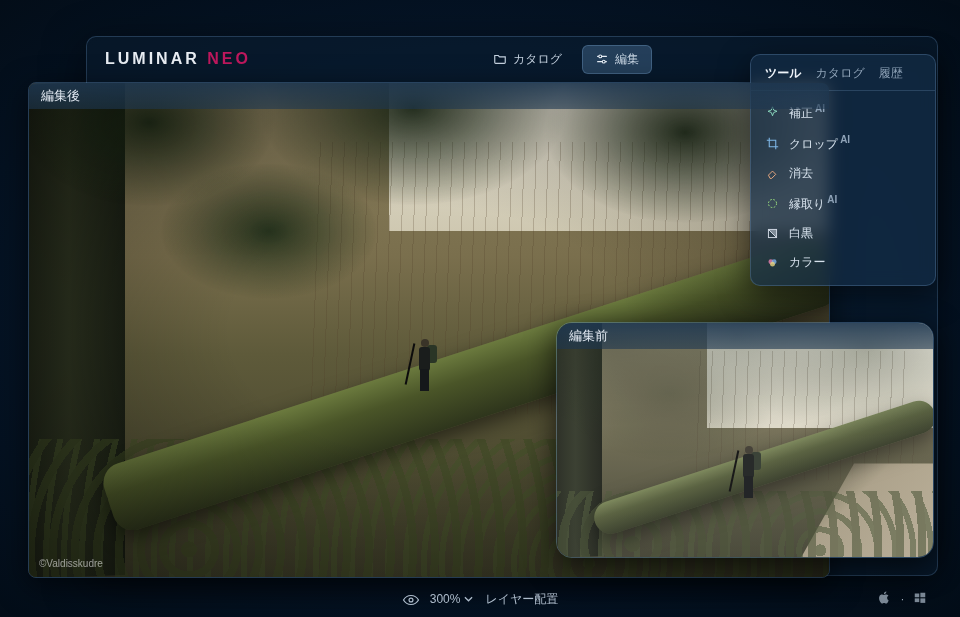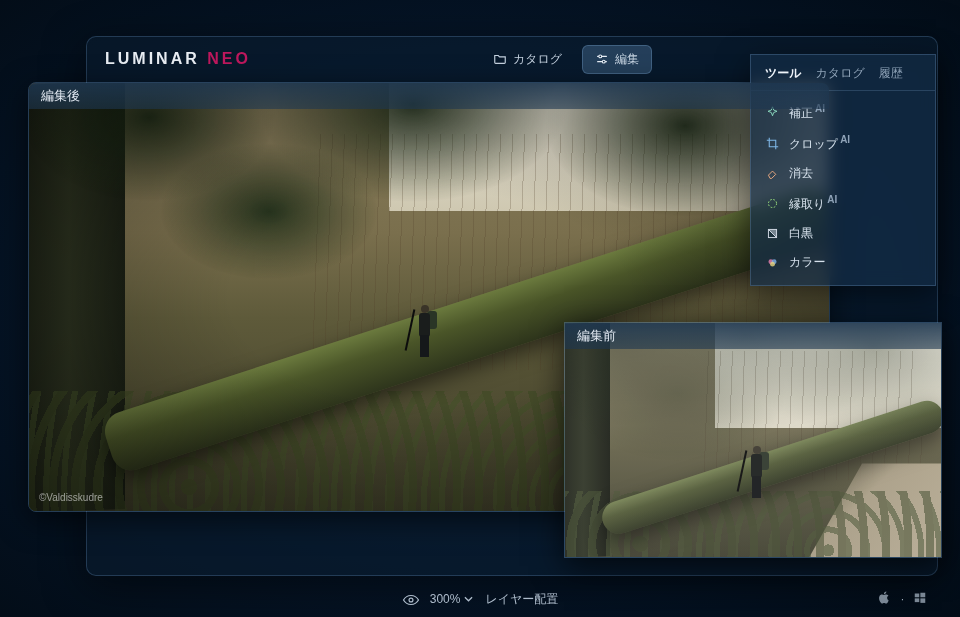--- a/index.html
+++ b/index.html
@@ -28,21 +28,21 @@
 .header-btn {
   display: flex; align-items: center; gap: 6px;
   padding: 5px 12px; border-radius: 6px;
   font-size: 12px; color: #c5d2e0; cursor: pointer;
 }
 .header-btn.active { background: rgba(60, 95, 130, 0.55); border: 1px solid rgba(110,150,190,0.4); }
 .hicon { width: 14px; height: 14px; display: inline-block; }
 
 
 .panel-main {
-  position: absolute; left: 28px; top: 82px; width: 802px; height: 430px;
+  position: absolute; left: 28px; top: 82px; width: 802px; height: 496px;
   border: 1px solid rgba(90, 130, 170, 0.4);
   border-radius: 8px; overflow: hidden;
   box-shadow: 0 8px 30px rgba(0,0,0,0.6);
 }
 .panel-title {
   position: absolute; top: 0; left: 0; right: 0; height: 26px;
   background: linear-gradient(180deg, rgba(30,55,80,0.88), rgba(30,55,80,0.6));
   padding: 4px 12px; font-size: 13px; color: #e2e9f2;
   z-index: 5;
 }
@@ -81,38 +81,37 @@
   opacity:0.6; }
 .vignette-edit { position:absolute; inset:0;
   background: radial-gradient(ellipse at center, transparent 35%, rgba(0,0,0,0.45) 100%);
   pointer-events:none; }
 .credit { position:absolute; left:10px; bottom:8px; font-size:10px; color:rgba(255,255,255,0.55); z-index:6; }
 
 
 .panel-before {
   position: absolute; left: 556px; top: 322px; width: 378px; height: 236px;
   border: 1px solid rgba(90,130,170,0.45);
-  border-radius: 0; overflow: hidden;
+  border-radius: 16px; overflow: hidden;
   box-shadow: 0 8px 30px rgba(0,0,0,0.7);
-  margin-left: 8px;
 }
 .forest-scene.before { filter: brightness(1.15) saturate(0.7) contrast(0.9); }
 .forest-scene.before .sky { width:60%; left:40%; height:45%; }
 .forest-scene.before .branch-shadow { opacity:0.4; }
 .path { position:absolute; right:0; bottom:0; width:35%; height:40%;
   background: linear-gradient(135deg, transparent 0%, #a89878 40%, #b8a888 100%);
   clip-path: polygon(40% 0%, 100% 0%, 100% 100%, 0% 100%); opacity:0.9; }
 
 
 .tools-panel {
   position: absolute; left: 750px; top: 54px; width: 186px;
   background: rgba(20, 45, 70, 0.72);
   backdrop-filter: blur(8px);
   border: 1px solid rgba(100,140,180,0.35);
-  border-radius: 0; padding: 10px 0 8px;
+  border-radius: 10px; padding: 10px 0 8px;
   box-shadow: 0 10px 30px rgba(0,0,0,0.5);
 }
 .tools-tabs { display:flex; gap:14px; padding:0 14px 8px; font-size:12px; }
 .tools-tab { color:#8fa3b8; cursor:pointer; }
 .tools-tab.active { color:#eef3f9; font-weight:600; }
 .tools-tabs + .divider { height:1px; background:rgba(120,160,200,0.25); margin:0 0 6px; }
 .tool-item { display:flex; align-items:center; gap:10px; padding:6px 14px;
   font-size:12px; color:#d6e1ec; cursor:pointer; }
 .tool-icon { width:14px; height:14px; display:inline-flex; align-items:center; justify-content:center; }
 .ai-badge { font-size:10px; color:#8fa3b8; margin-left:2px; vertical-align:super;font-weight:bold; }

